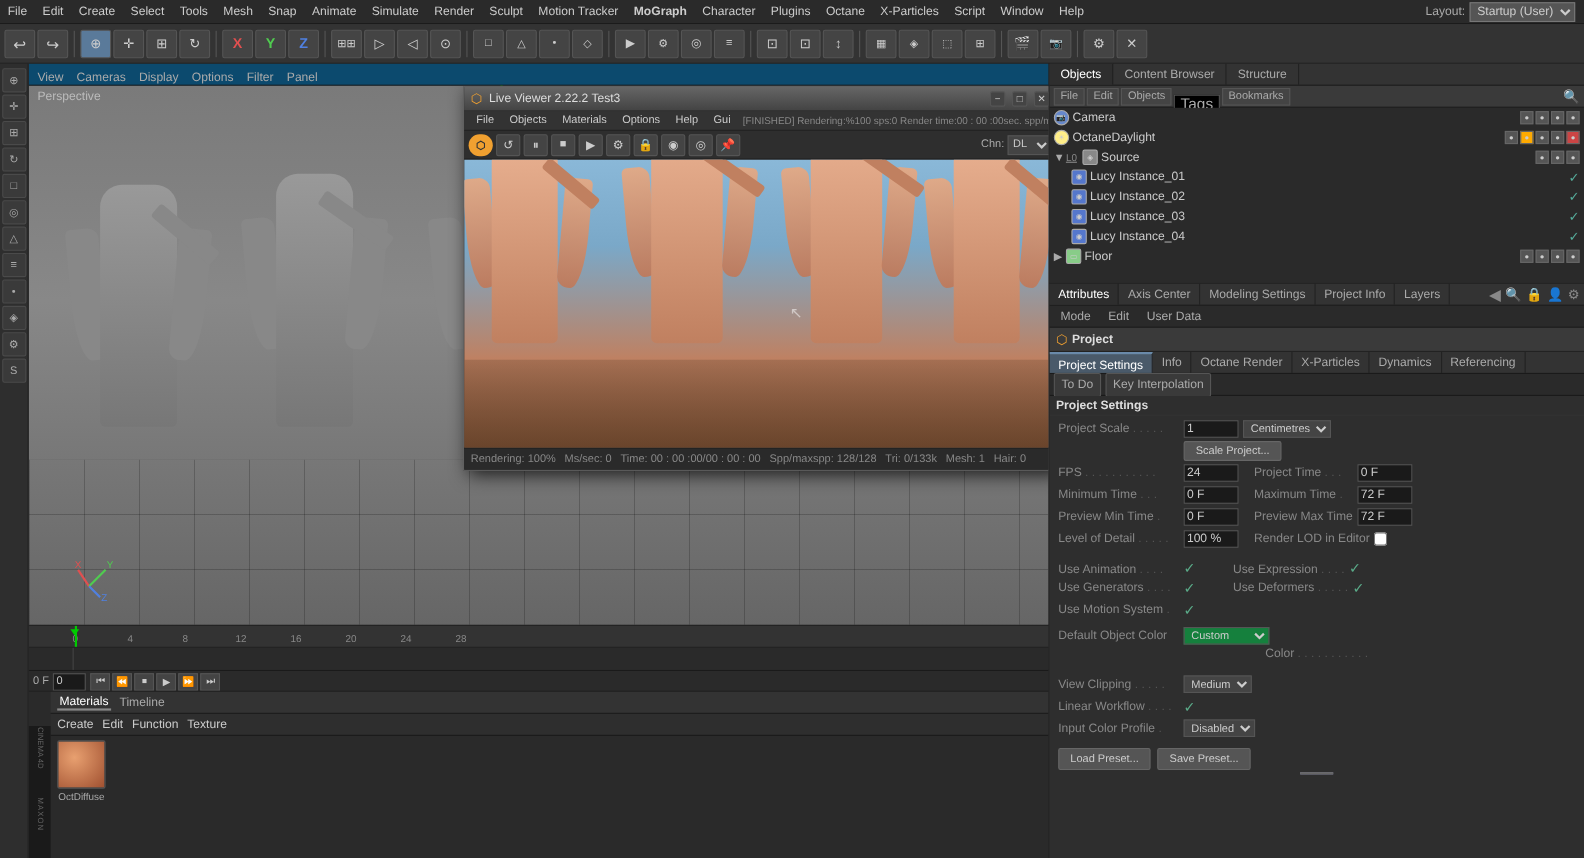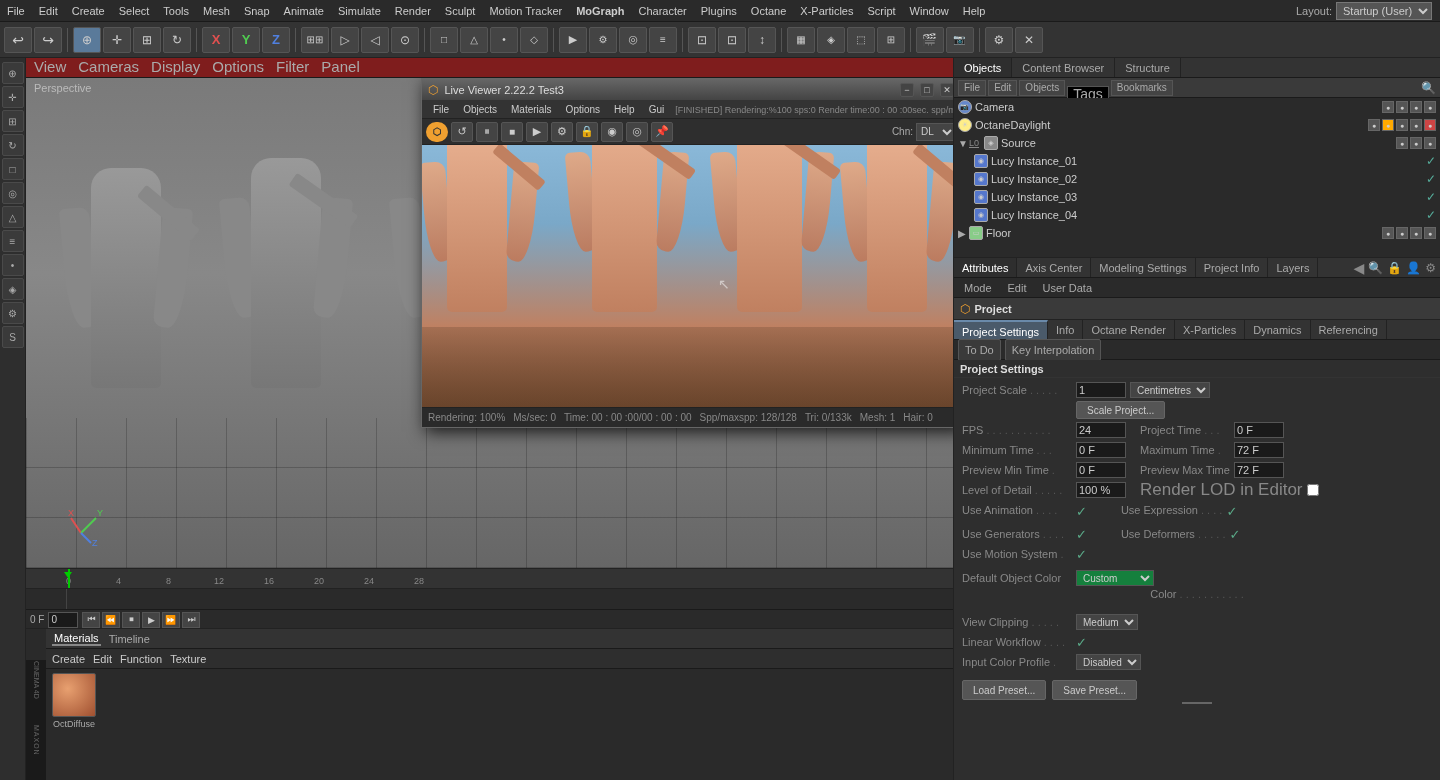--- a/index.html
+++ b/index.html
@@ -113,21 +113,21 @@
     <div class="sidebar-icon">△</div>
     <div class="sidebar-icon">≡</div>
     <div class="sidebar-icon">•</div>
     <div class="sidebar-icon">◈</div>
     <div class="sidebar-icon">⚙</div>
     <div class="sidebar-icon">S</div>
   </div>
 
   <div style="display:flex; flex-direction:column; flex:1; min-width:0; position:relative;">
 
-    <div style="background:#7f1d1d; height:20px; display:flex; align-items:flex-start; padding:0 8px; font-size:15px; color:#aaa; gap:12px; border-bottom:1px solid #1a1a1a;">
+    <div style="background:#0c4a6e; height:20px; display:flex; align-items:flex-end; padding:0 8px; font-size:11px; color:#aaa; gap:12px; border-bottom:1px solid #1a1a1a;">
       <span>View</span>
       <span>Cameras</span>
       <span>Display</span>
       <span>Options</span>
       <span>Filter</span>
       <span>Panel</span>
     </div>
 
     <div style="height:490px; background:#5a5a5a; position:relative; overflow:hidden;">
 
@@ -517,27 +517,27 @@
         <div style="display:flex; align-items:center; height:20px; padding:0 4px; gap:4px;">
           <span style="font-size:11px; color:#888; flex:0 0 110px;">Preview Min Time <span style="color:#555;">.</span></span>
           <input type="text" value="0 F" style="background: rgb(26, 26, 26); border: 1px solid rgb(85, 85, 85); color: rgb(204, 204, 204); font-size: 11px; width: 50px; height: 16px; padding: 0px 2px;">
           <span style="font-size:11px; color:#888; flex:0 0 90px; margin-left:10px;">Preview Max Time <span style="color:#555;"></span></span>
           <input type="text" value="72 F" style="background: rgb(26, 26, 26); border: 1px solid rgb(85, 85, 85); color: rgb(204, 204, 204); font-size: 11px; width: 50px; height: 16px; padding: 0px 2px;">
         </div>
 
         <div style="display:flex; align-items:center; height:20px; padding:0 4px; gap:4px;">
           <span style="font-size:11px; color:#888; flex:0 0 110px;">Level of Detail <span style="color:#555;">. . . . .</span></span>
           <input type="text" value="100 %" style="background: rgb(26, 26, 26); border: 1px solid rgb(85, 85, 85); color: rgb(204, 204, 204); font-size: 11px; width: 50px; height: 16px; padding: 0px 2px;">
-          <span style="font-size:17px; color:#888; margin-left:10px;">Render LOD in Editor</span>
+          <span style="font-size:11px; color:#888; margin-left:10px;">Render LOD in Editor</span>
           <input type="checkbox" style="width: 12px; height: 12px;">
         </div>
 
         <div style="height:4px;"></div>
 
-        <div style="display:flex; align-items:flex-start; height:20px; padding:0 4px; gap:4px;">
+        <div style="display:flex; align-items:flex-end; height:20px; padding:0 4px; gap:4px;">
           <span style="font-size:11px; color:#888; flex:0 0 110px;">Use Animation <span style="color:#555;">. . . .</span></span>
           <span style="color:#5aaa88; font-size:13px;">✓</span>
           <span style="font-size:11px; color:#888; margin-left:30px;">Use Expression <span style="color:#555;">. . . .</span></span>
           <span style="color:#5aaa88; font-size:13px;">✓</span>
         </div>
 
         <div style="display:flex; align-items:center; height:20px; padding:0 4px; gap:4px;">
           <span style="font-size:11px; color:#888; flex:0 0 110px;">Use Generators <span style="color:#555;">. . . .</span></span>
           <span style="color:#5aaa88; font-size:13px;">✓</span>
           <span style="font-size:11px; color:#888; margin-left:30px;">Use Deformers <span style="color:#555;">. . . . .</span></span>

